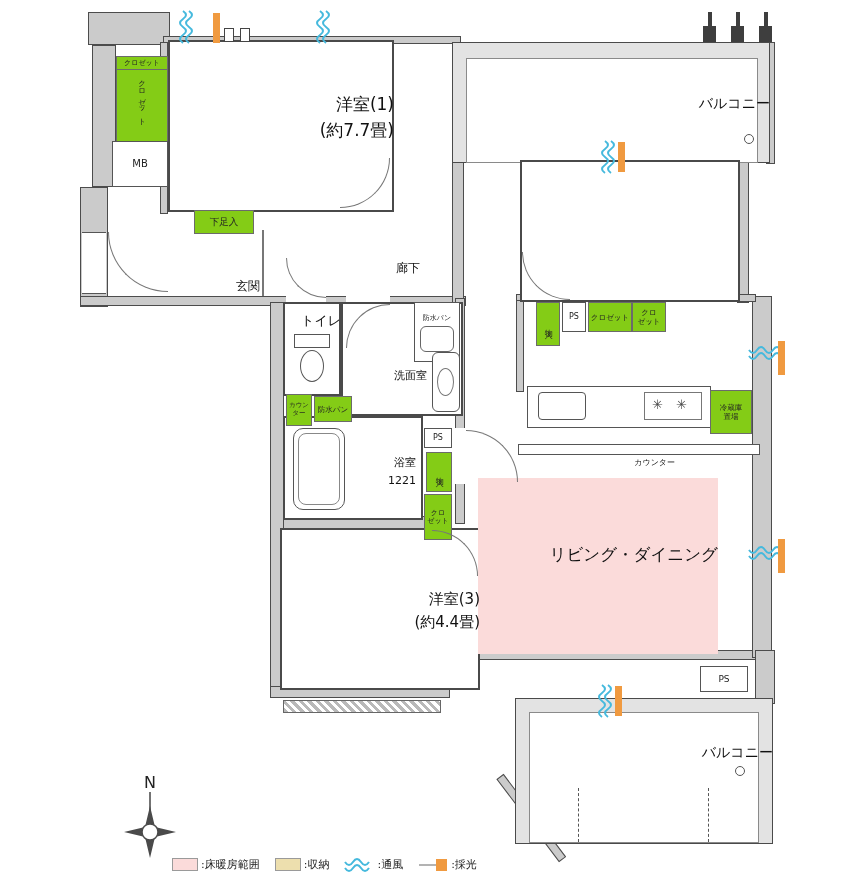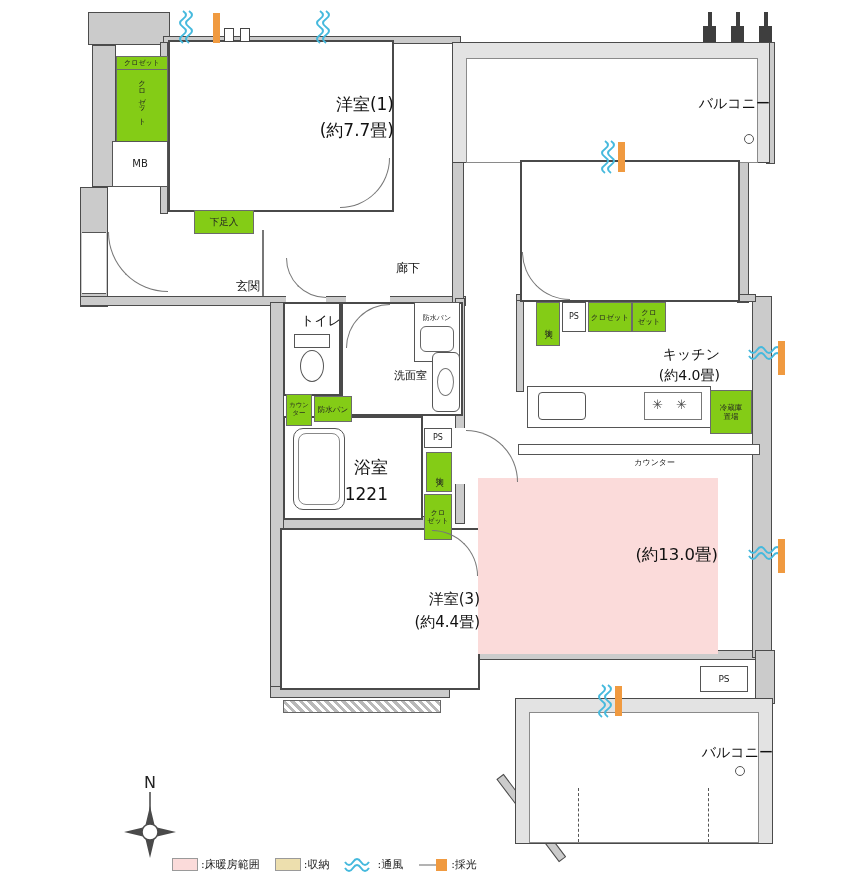--- a/index.html
+++ b/index.html
@@ -187,30 +187,26 @@
   </div>
   <div class="lbl" style="left:350px;top:260px;width:70px;font-size:12px">
     <span>廊下</span>
   </div>
   <div class="lbl" style="left:283px;top:312px;width:58px;font-size:13px">
     <span>トイレ</span>
   </div>
   <div class="lbl" style="left:345px;top:368px;width:82px;font-size:11px">
     <span>洗面室</span>
   </div>
-  <div class="lbl" style="left:332px;top:454px;width:56px;font-size:17px;line-height:1.6">
+  <div class="lbl" style="left:360px;top:454px;width:56px;font-size:11px;line-height:1.6">
     <span>浴室</span>
     <span>1221</span>
   </div>
-  <div class="lbl" style="left:540px;top:344px;width:180px;font-size:14px;line-height:1.5">
-    <span>キッチン</span>
-    <span>(約4.0畳)</span>
-  </div>
   <div class="lbl" style="left:478px;top:542px;width:240px;font-size:16.5px;line-height:1.6">
-    <span>(約13.0畳)</span>
+    <span>リビング・ダイニング</span>
   </div>
   <div class="lbl" style="left:280px;top:588px;width:200px;font-size:15px;line-height:1.5">
     <span>洋室(3)</span>
     <span>(約4.4畳)</span>
   </div>
   <div class="lbl" style="left:515px;top:744px;width:258px;font-size:14px">
     <span>バルコニー</span>
   </div>
 
   <div class="darksq" style="left:703px;top:26px;width:13px;height:16px"></div>

